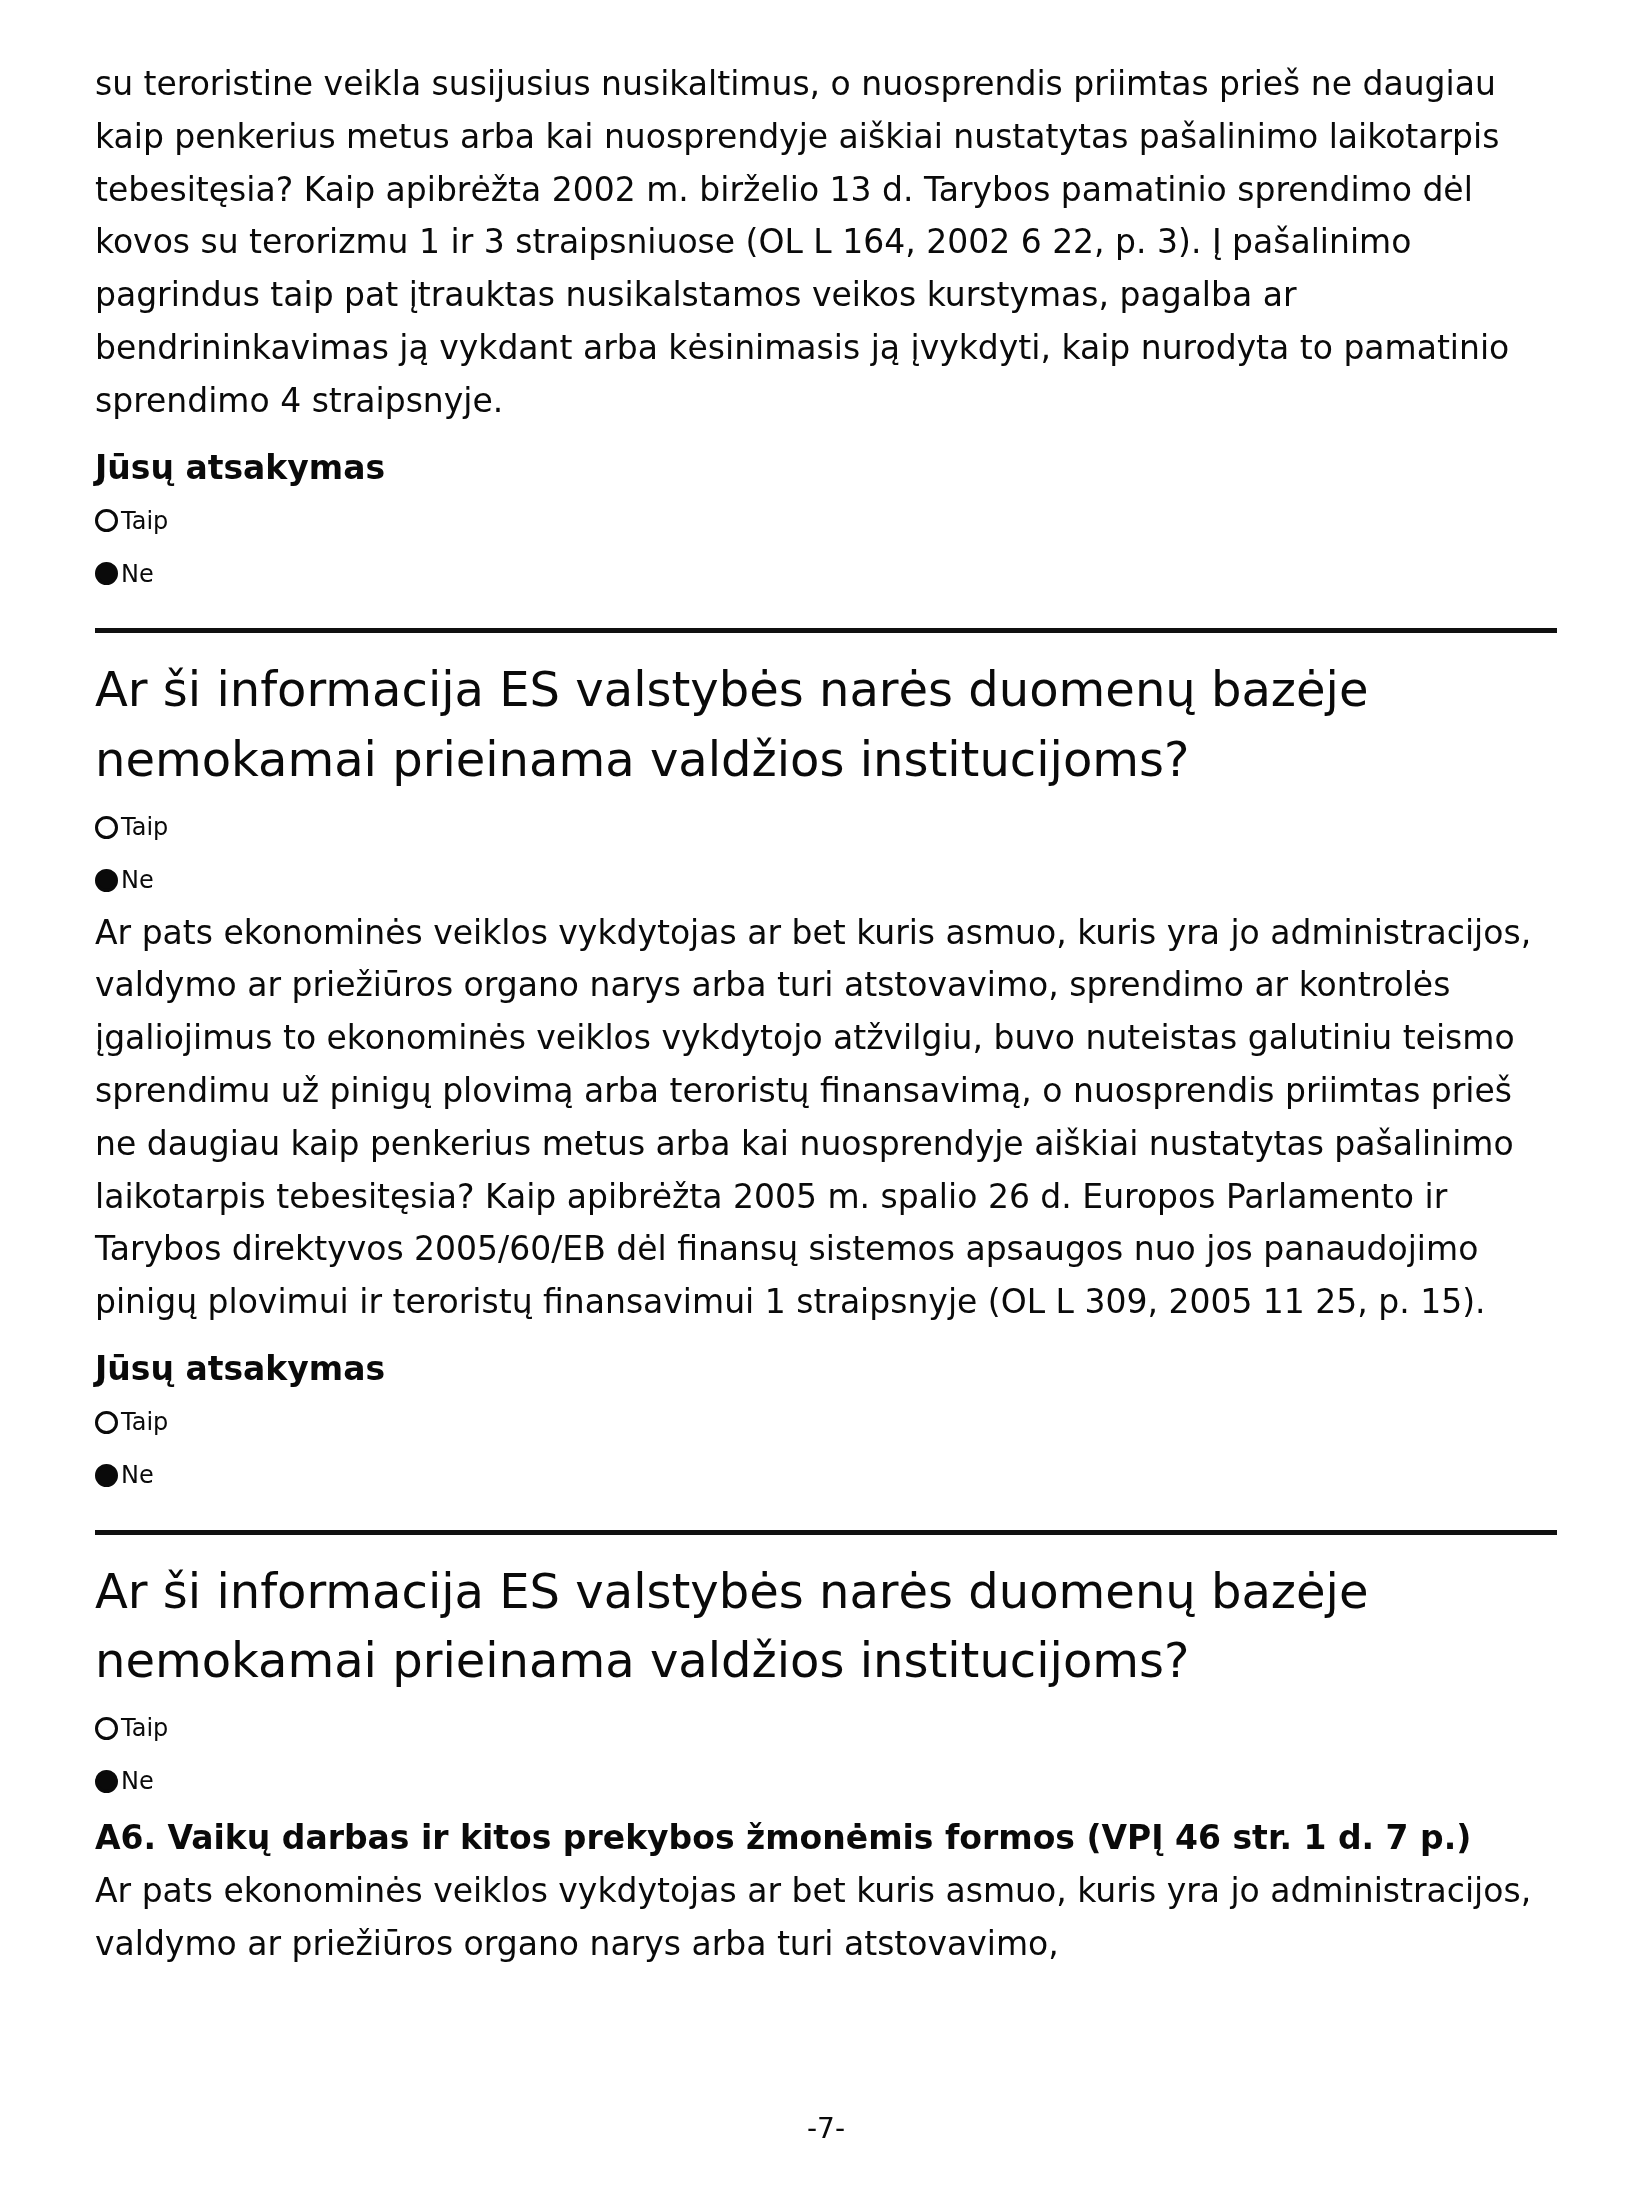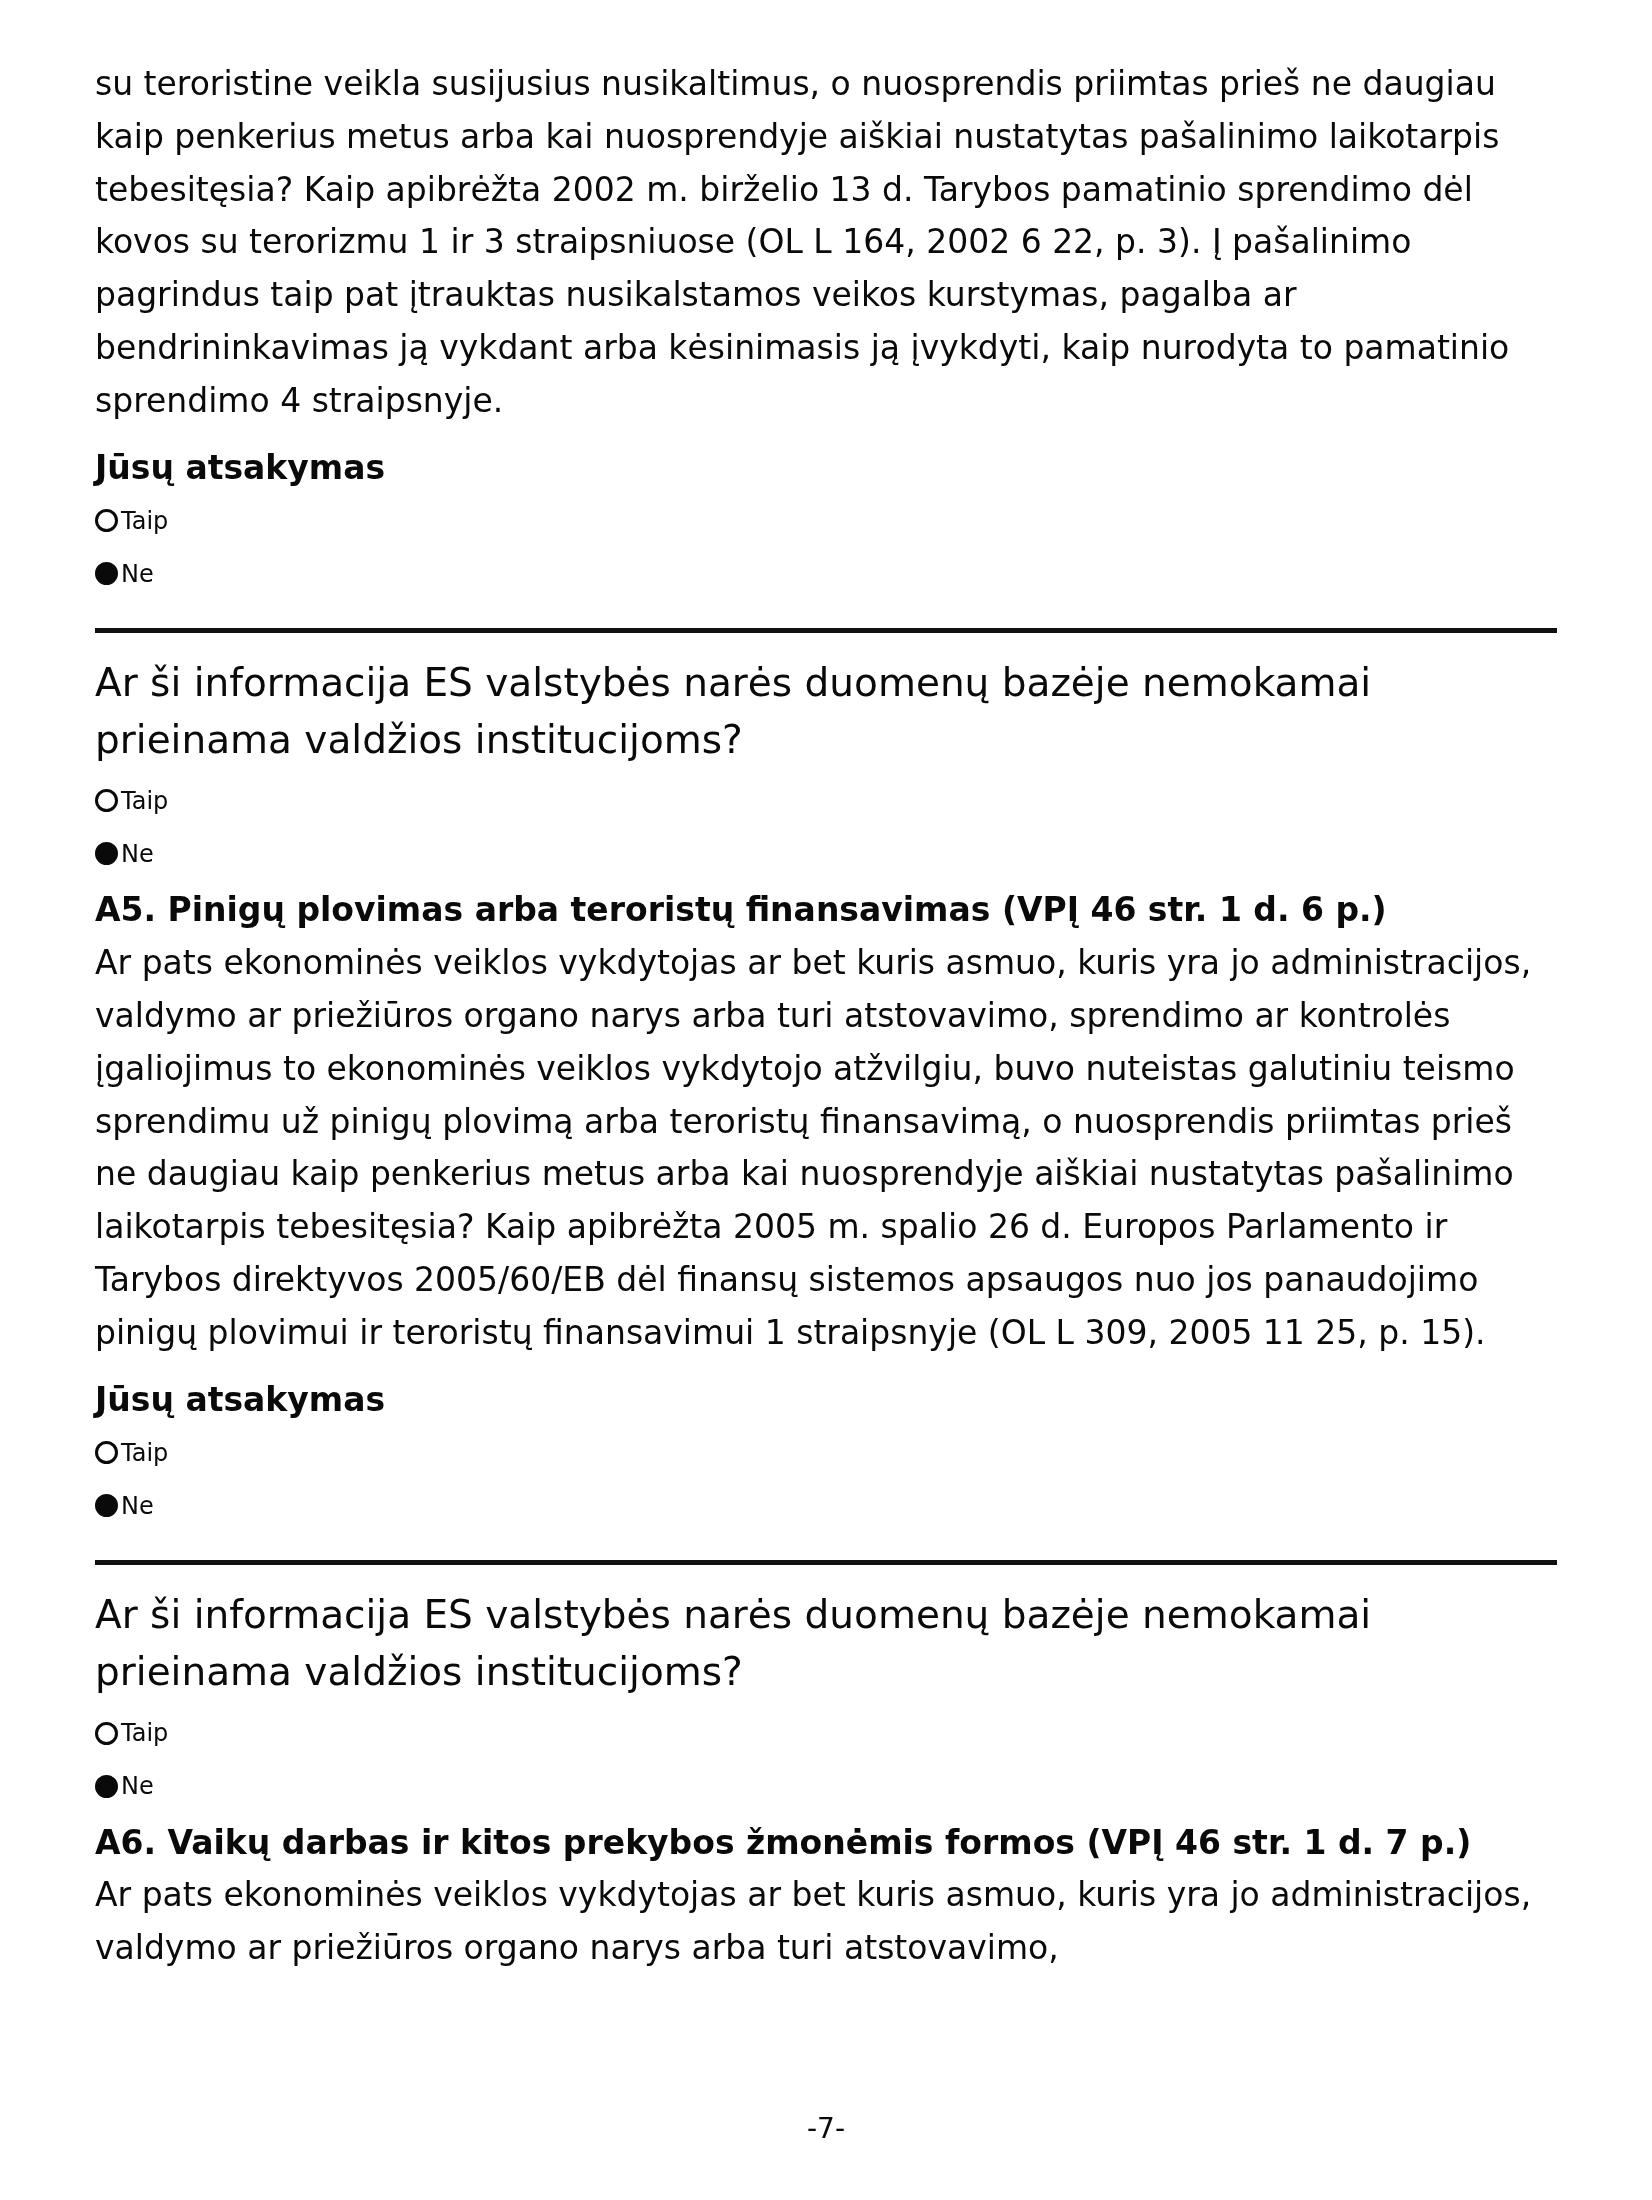--- a/index.html
+++ b/index.html
@@ -50,21 +50,21 @@
     background: transparent;
   }
   .radio-icon[data-checked="true"] { background: #0a0a0a; }
   .radio-label { line-height: 1; }
   .divider {
     height: 5px;
     background: #101010;
     margin: 28px 0 22px 0;
   }
   .db-question {
-    font-size: 39px;
+    font-size: 48px;
     font-weight: 400;
     line-height: 1.45;
     margin: 0 0 6px 0;
   }
   .bold-heading {
     font-size: 33px;
     font-weight: 700;
     line-height: 1.6;
     margin: 4px 0 0 0;
   }
@@ -108,21 +108,20 @@
         <span class="radio-label">Taip</span>
       </div>
       <div class="radio-row">
         <span class="radio-icon" data-checked="true"></span>
         <span class="radio-label">Ne</span>
       </div>
     </div>
   </section>
 
   <section class="block">
-    <h3 class="bold-heading">A5. Pinigų plovimas arba teroristų finansavimas (VPĮ 46 str. 1 d. 6 p.)</h3>
     <p class="body-text">Ar pats ekonominės veiklos vykdytojas ar bet kuris asmuo, kuris yra jo administracijos, valdymo ar priežiūros organo narys arba turi atstovavimo, sprendimo ar kontrolės įgaliojimus to ekonominės veiklos vykdytojo atžvilgiu, buvo nuteistas galutiniu teismo sprendimu už pinigų plovimą arba teroristų finansavimą, o nuosprendis priimtas prieš ne daugiau kaip penkerius metus arba kai nuosprendyje aiškiai nustatytas pašalinimo laikotarpis tebesitęsia? Kaip apibrėžta 2005 m. spalio 26 d. Europos Parlamento ir Tarybos direktyvos 2005/60/EB dėl finansų sistemos apsaugos nuo jos panaudojimo pinigų plovimui ir teroristų finansavimui 1 straipsnyje (OL L 309, 2005 11 25, p. 15).</p>
     <p class="answer-label">Jūsų atsakymas</p>
     <div class="radio-group">
       <div class="radio-row">
         <span class="radio-icon" data-checked="false"></span>
         <span class="radio-label">Taip</span>
       </div>
       <div class="radio-row">
         <span class="radio-icon" data-checked="true"></span>
         <span class="radio-label">Ne</span>

